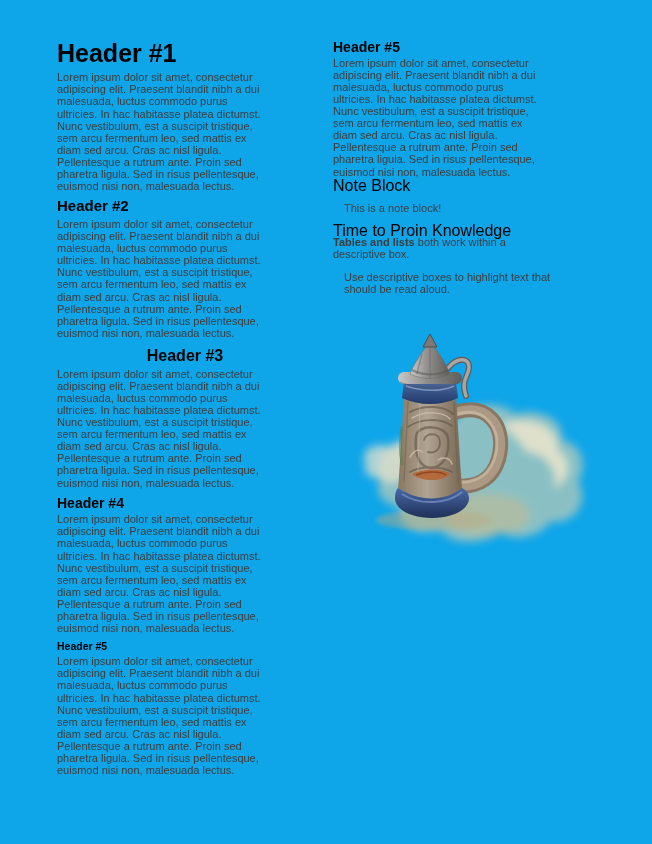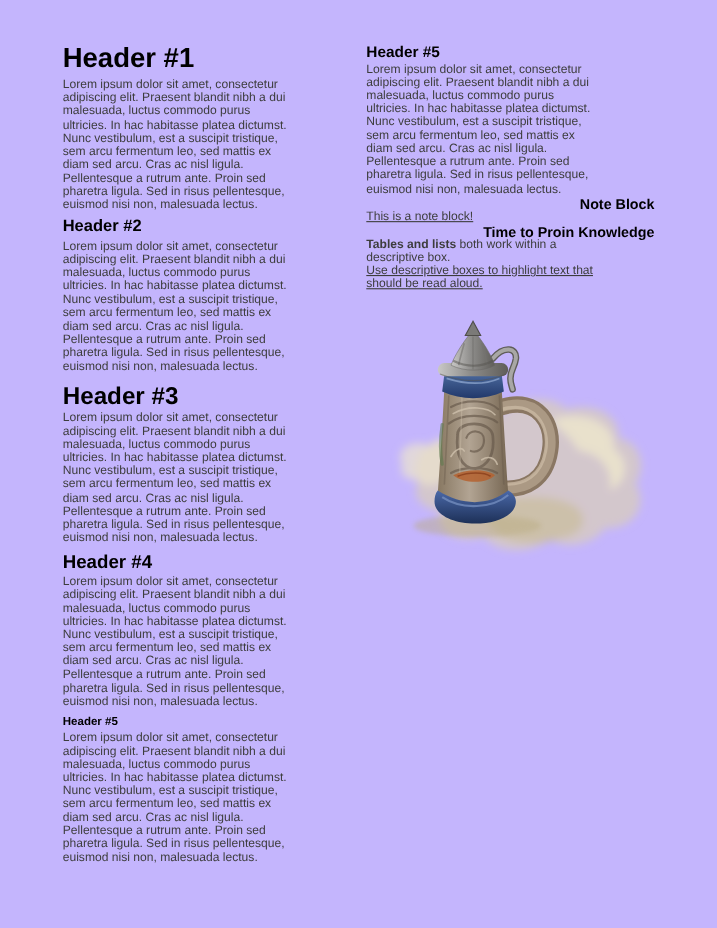--- a/index.html
+++ b/index.html
@@ -1,44 +1,44 @@
 <!DOCTYPE html>
 <html><head>
 <meta charset="utf-8">
 <style>
   html,body{margin:0;padding:0;background:#ffffff;}
   .page{
     position:relative;
     width:652px;height:844px;
-    background:#c4b5fd;
+    background:#0ea5e9;
     font-family:"Liberation Sans","DejaVu Sans",sans-serif;
     overflow:hidden;
   }
   .col{position:absolute;top:40px;}
   .col-left{left:57px;width:256px;}
   .col-right{left:333px;width:262px;}
   .para{
     font-size:11px;
     line-height:12.1px;
     color:#3d3d3d;
     margin:0;
     white-space:pre-line;
   }
   .hd{color:#000000;font-weight:700;line-height:1.05;}
   .hd1{font-size:25px;margin:0 0 5px 0;}
   .hd2{font-size:15px;margin:6px 0 4px 0;}
-  .hd3{font-size:22px;margin:9px 0 3px 0;}
-  .hd4{font-size:17px;margin:7px 0 3px 0;}
+  .hd3{font-size:16px;margin:9px 0 3px 0;text-align:center;}
+  .hd4{font-size:14px;margin:7px 0 3px 0;}
   .hd5{font-size:10.5px;margin:7px 0 3px 0;}
   .hd5r{font-size:14px;margin:0 0 2px 0;}
   .note-label{
-    font-size:13px;font-weight:700;color:#000000;
-    line-height:11px;margin:2px 0 0 0;text-align:right;
-  }
-  .note-text{margin:0;text-decoration:underline;}
+    font-size:16px;font-weight:400;color:#000000;
+    line-height:11px;margin:2px 0 0 0;
+  }
+  .note-text{margin:11px;}
   .emphasis-line strong{color:#3d3d3d;font-weight:700;}
   .illustration{
     width:250px;height:230px;
     margin:26px 0 0 17px;
   }
 </style>
 </head>
 <body>
 
 <div class="page">

